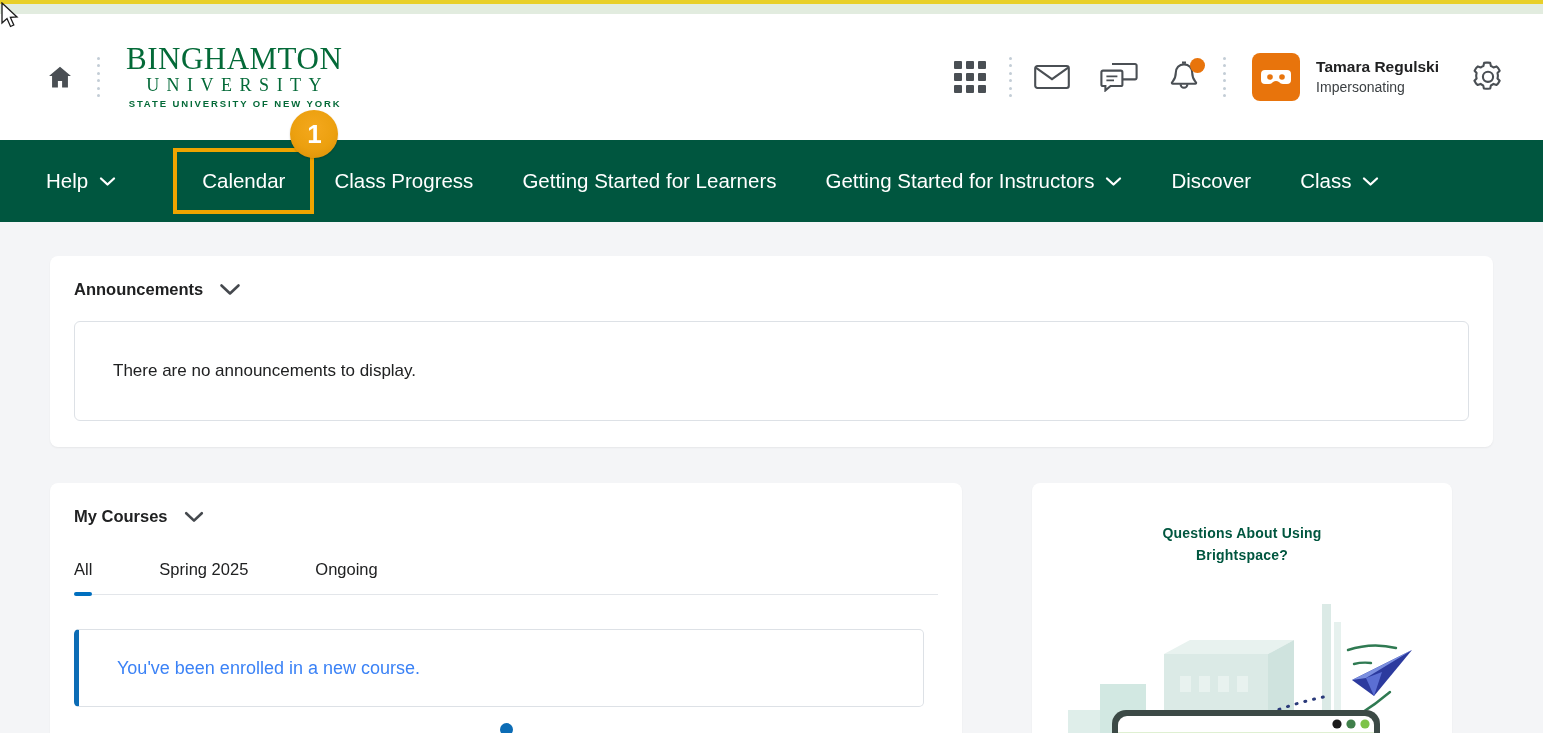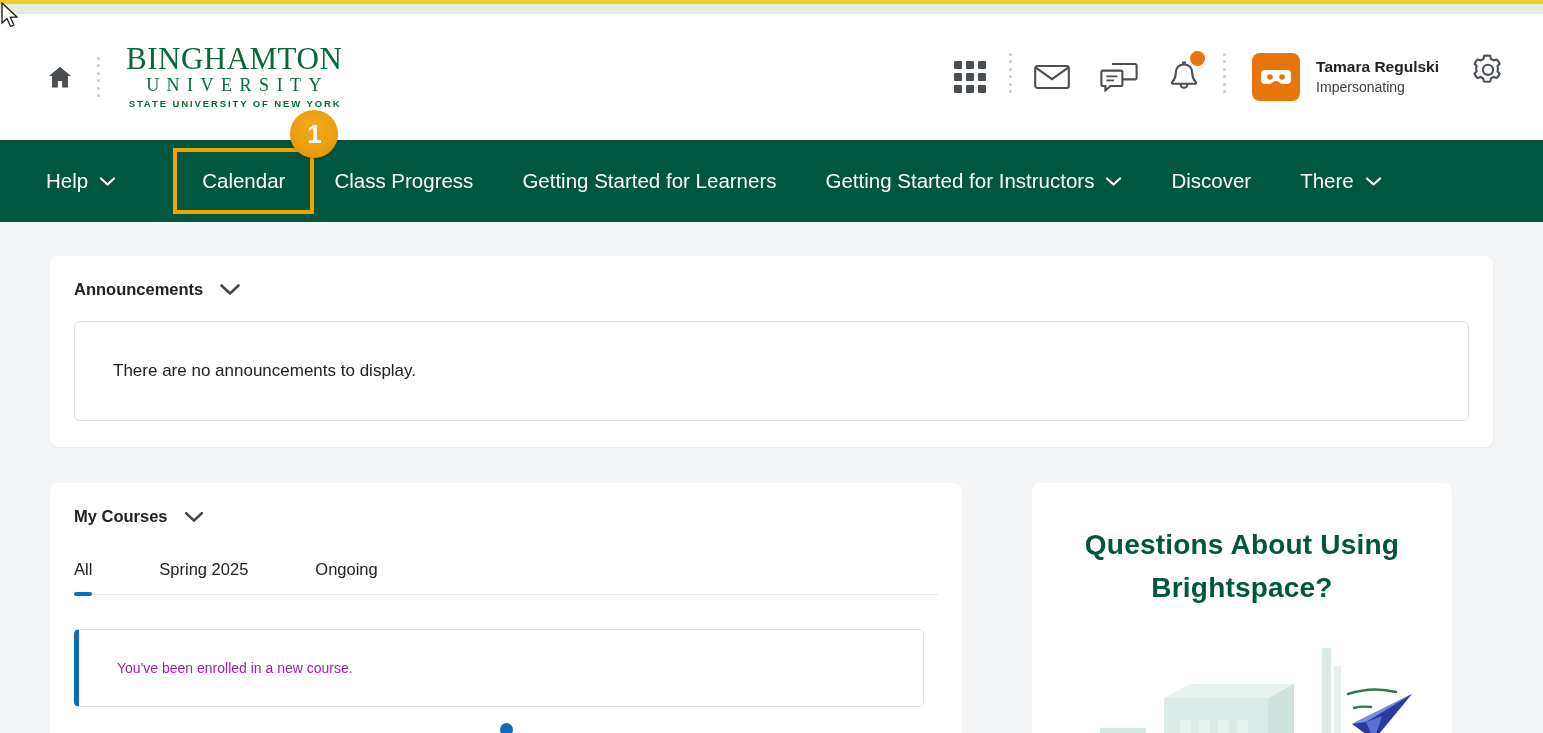--- a/index.html
+++ b/index.html
@@ -47,21 +47,21 @@
   }
   .logo-line3 {
     font-family: "Liberation Sans", sans-serif;
     font-size: 9.5px; letter-spacing: 1.9px;
     color: #046a38; line-height: 1.5; font-weight: 600;
     padding-left: 2px;
   }
 
   .header-right {
     margin-left: auto;
-    display: flex; 
+    display: flex; align-items: center;
   }
   .hicon { color: #4a4f54; display: flex; align-items: center; justify-content: center; }
   .hicon.waffle { margin-right: 0; }
   .icon-gap { width: 30px; }
 
   .waffle-grid { display: grid; grid-template-columns: repeat(3, 8px); grid-gap: 4px; }
   .waffle-grid i { display:block; width: 8px; height: 8px; background: #4a4f54; border-radius: 1px; }
 
   .bell-wrap { position: relative; }
   .bell-dot {
@@ -157,29 +157,29 @@
     height: 4px; background: #006fbf; border-radius: 2px;
   }
 
   .enroll-card {
     margin: 34px 38px 0 24px;
     border: 1px solid #dde1e6; border-left: 5px solid #0c6cb5;
     border-radius: 5px; height: 78px;
     display: flex; align-items: center; padding-left: 38px;
     background: #fff;
   }
-  .enroll-text { font-size: 14px; color: #a21caf; }
+  .enroll-text { font-size: 18px; color: #3b82f6; }
   .carousel-dots { display:flex; justify-content:center; margin-top: 16px; }
   .carousel-dots i { width: 13px; height: 13px; border-radius: 50%; background: #0c6cb5; display:block; }
 
   
   .help-widget { padding: 40px 28px 0 28px; overflow: hidden; height: 100%; position: relative; }
   .help-title {
     text-align: center; color: #00563f;
-    font-size: 28px; font-weight: 700; line-height: 1.55;
+    font-size: 14px; font-weight: 700; line-height: 1.55;
     letter-spacing: 0.2px;
   }
   .illus { margin-top: 26px; position: relative; height: 200px; }
 
   
   .cursor { position: absolute; left: 0px; top: 2px; z-index: 50; pointer-events:none; }
 </style>
 </head>
 <body>
 
@@ -330,21 +330,21 @@
           <path d="M2 2.5 8.5 8.5 15 2.5"></path>
         </svg>
     </span>
   </div>
 
   <div class="nav-item">
     <span>Discover</span>
   </div>
 
   <div class="nav-item">
-    <span>There</span>
+    <span>Class</span>
     <span class="chev">
       <svg width="17" height="11" viewBox="0 0 17 11" fill="none" stroke="#ffffff" stroke-width="2.3" stroke-linecap="round" stroke-linejoin="round">
           <path d="M2 2.5 8.5 8.5 15 2.5"></path>
         </svg>
     </span>
   </div>
 </div>
 
 <div class="main">
 

